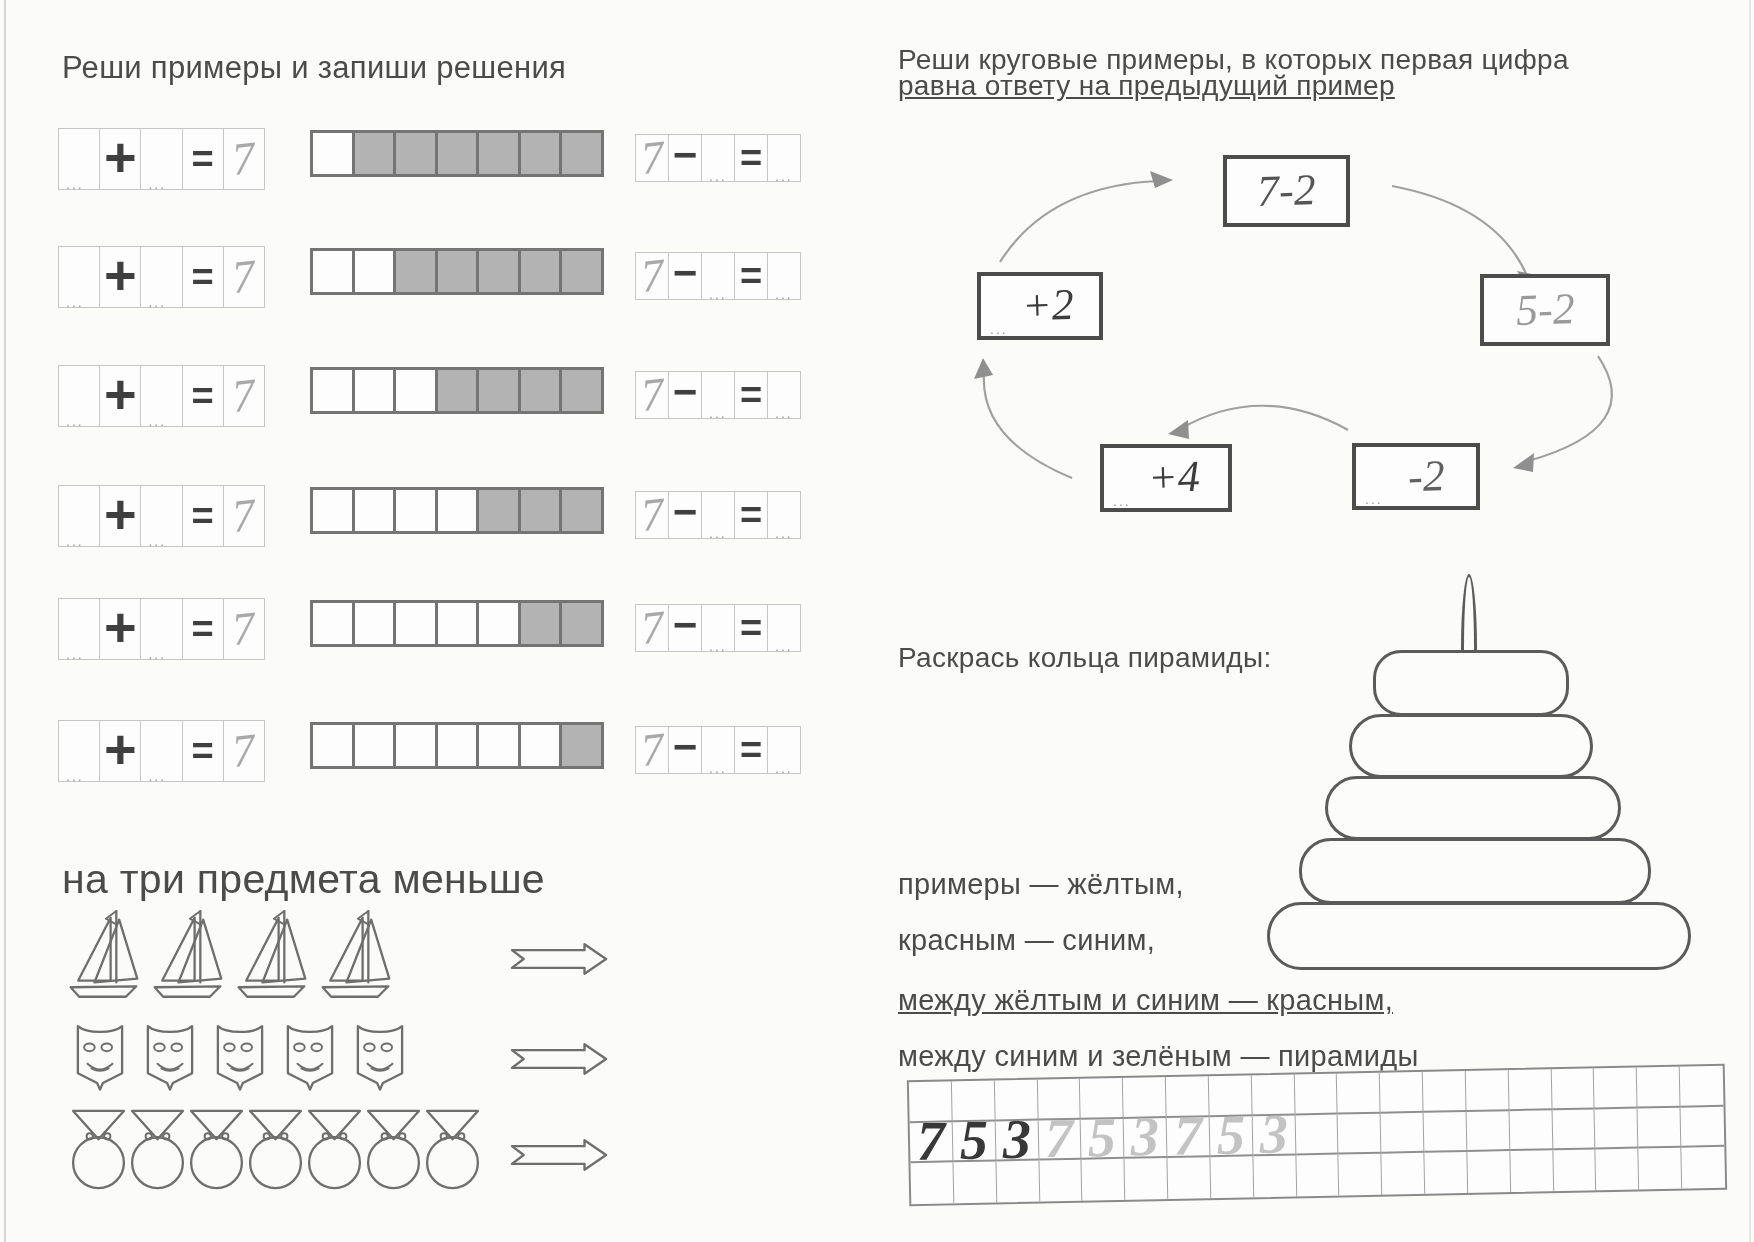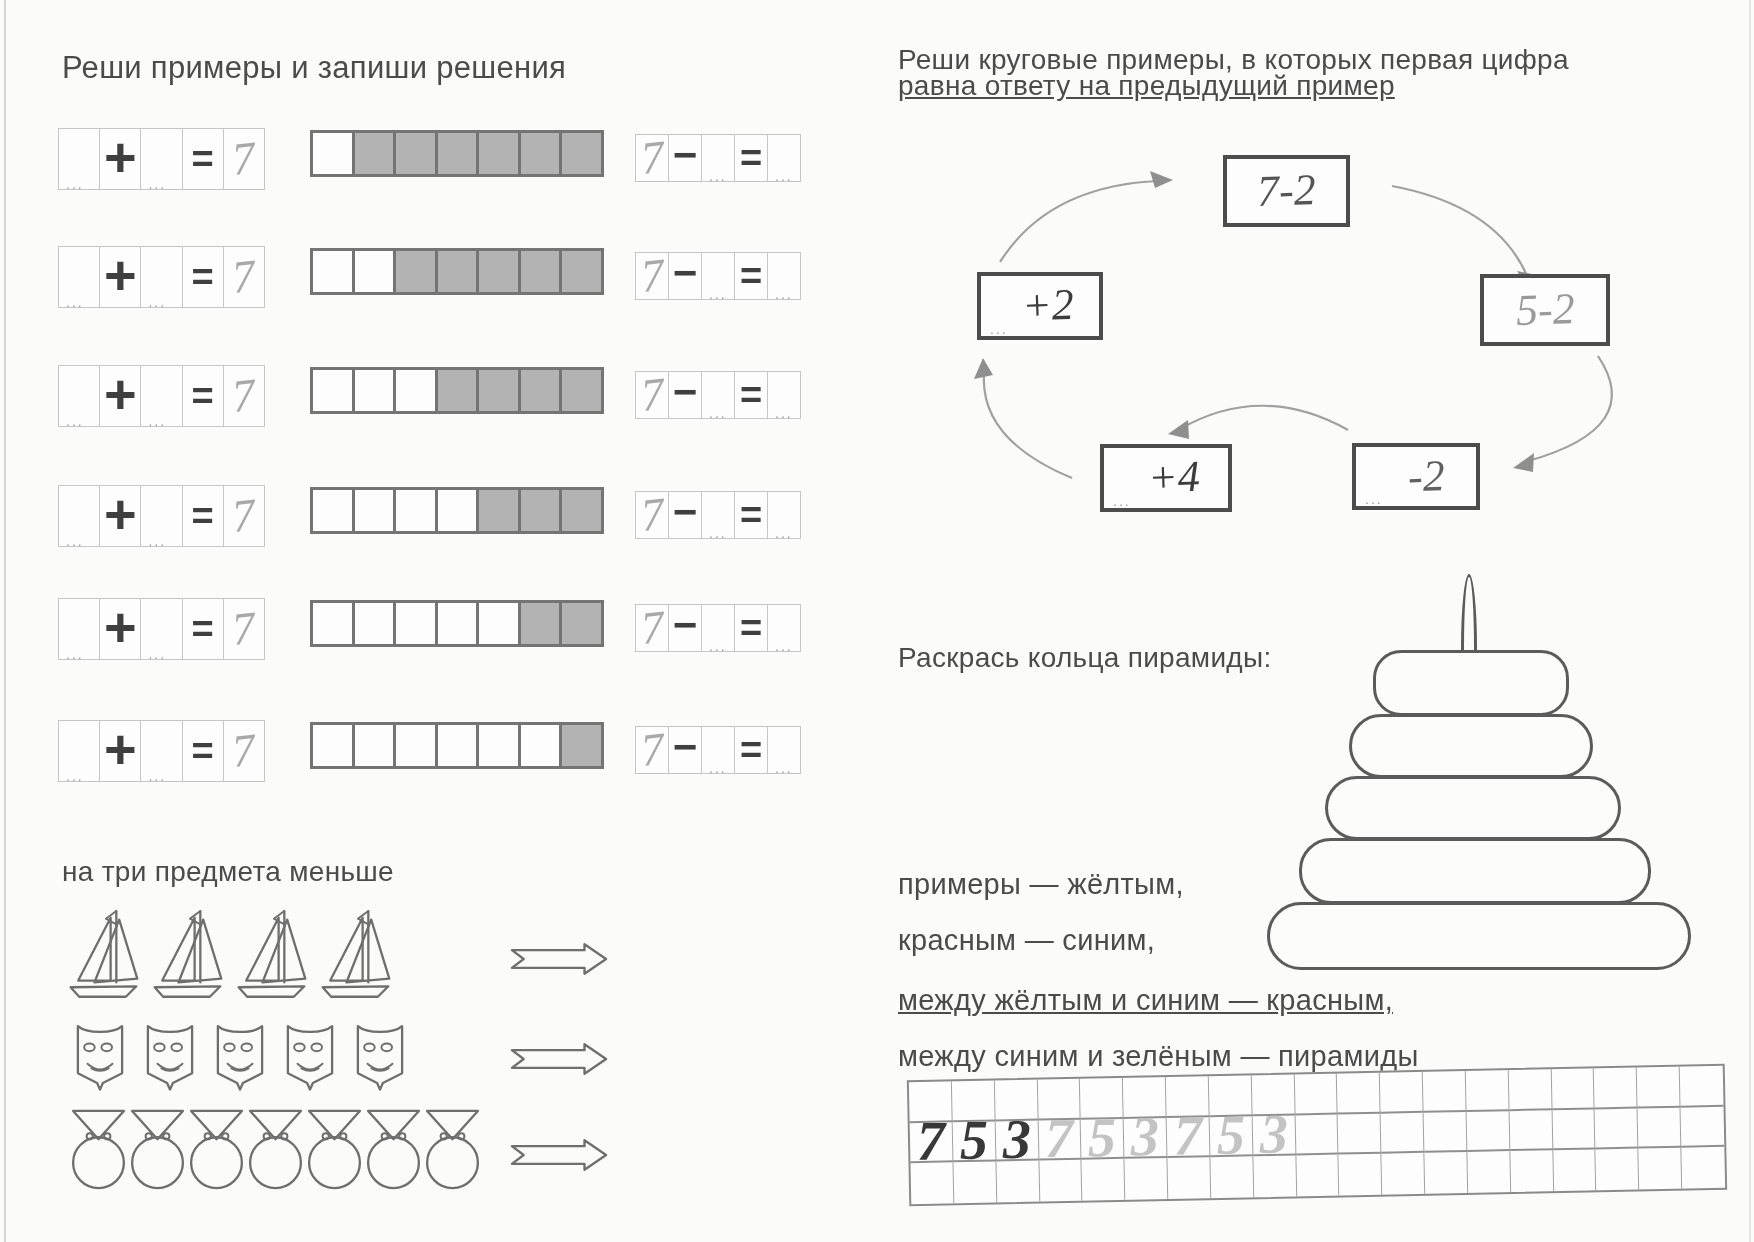--- a/index.html
+++ b/index.html
@@ -333,21 +333,21 @@
           <div class="ecell">
             <span class="op eq">=</span>
           </div>
           <div class="ecell">
             <span class="dots">...</span>
           </div>
         </div>
       </div>
     </div>
 
-  <div class="title" style="left:62px;top:856px;font-size:28px;">на три предмета меньше</div>
+  <div class="title" style="left:62px;top:856px;font-size:41px;">на три предмета меньше</div>
 
   <div id="objects">
       <svg viewBox="0 0 84 96" class="obj" style="left: 63px; top: 906px; width: 80px; height: 92px;">
       <line class="ln" x1="56" y1="5" x2="56" y2="80"></line>
       <polyline class="ln2" points="56,5 45,13 56,19"></polyline>
       <polygon class="ln" points="50,12 16,78 50,78"></polygon>
       <polygon class="ln" points="59,14 33,80 78,76"></polygon>
       <polygon class="ln" points="8,85 77,84 66,95 17,95"></polygon>
     </svg>
       <svg viewBox="0 0 84 96" class="obj" style="left: 147px; top: 906px; width: 80px; height: 92px;">

